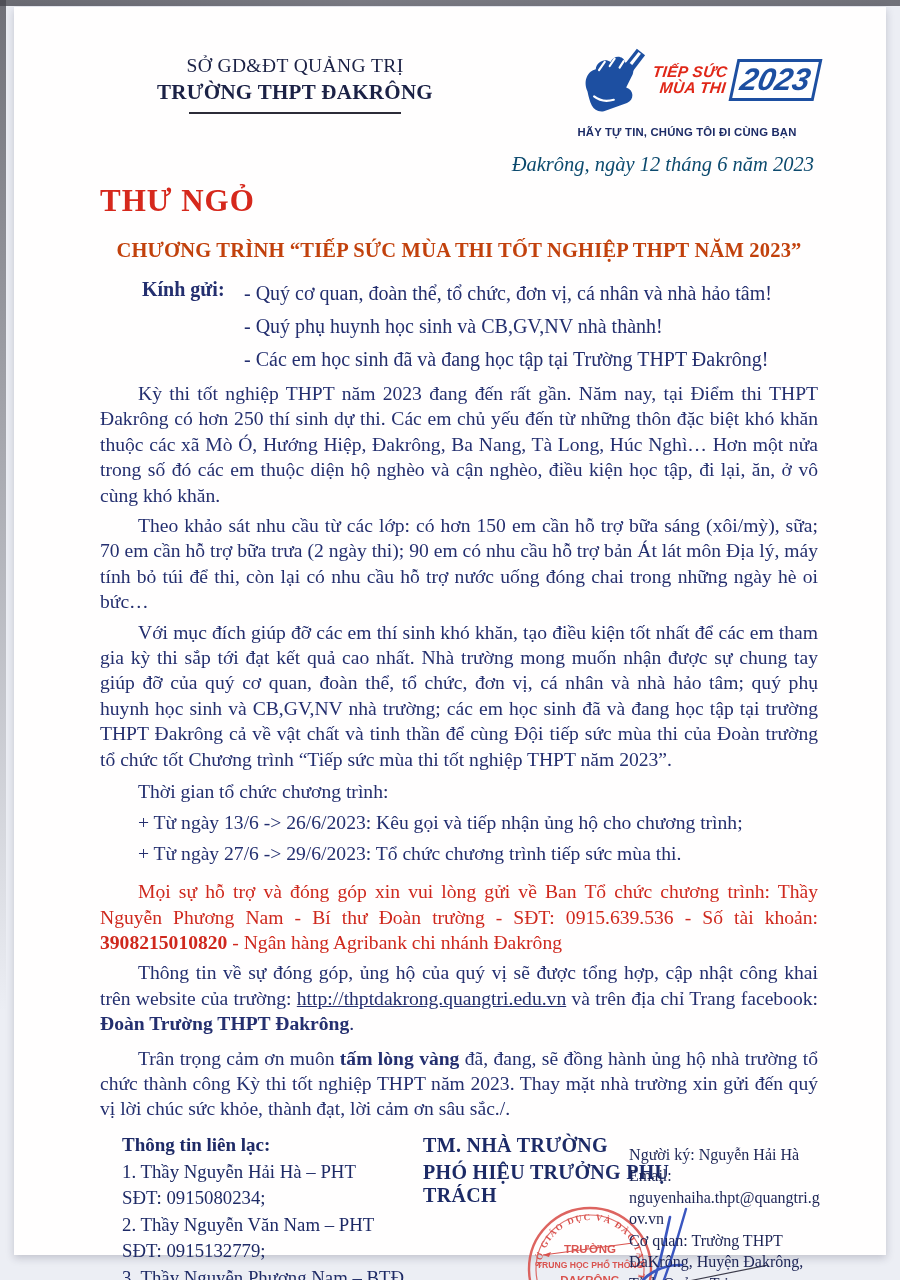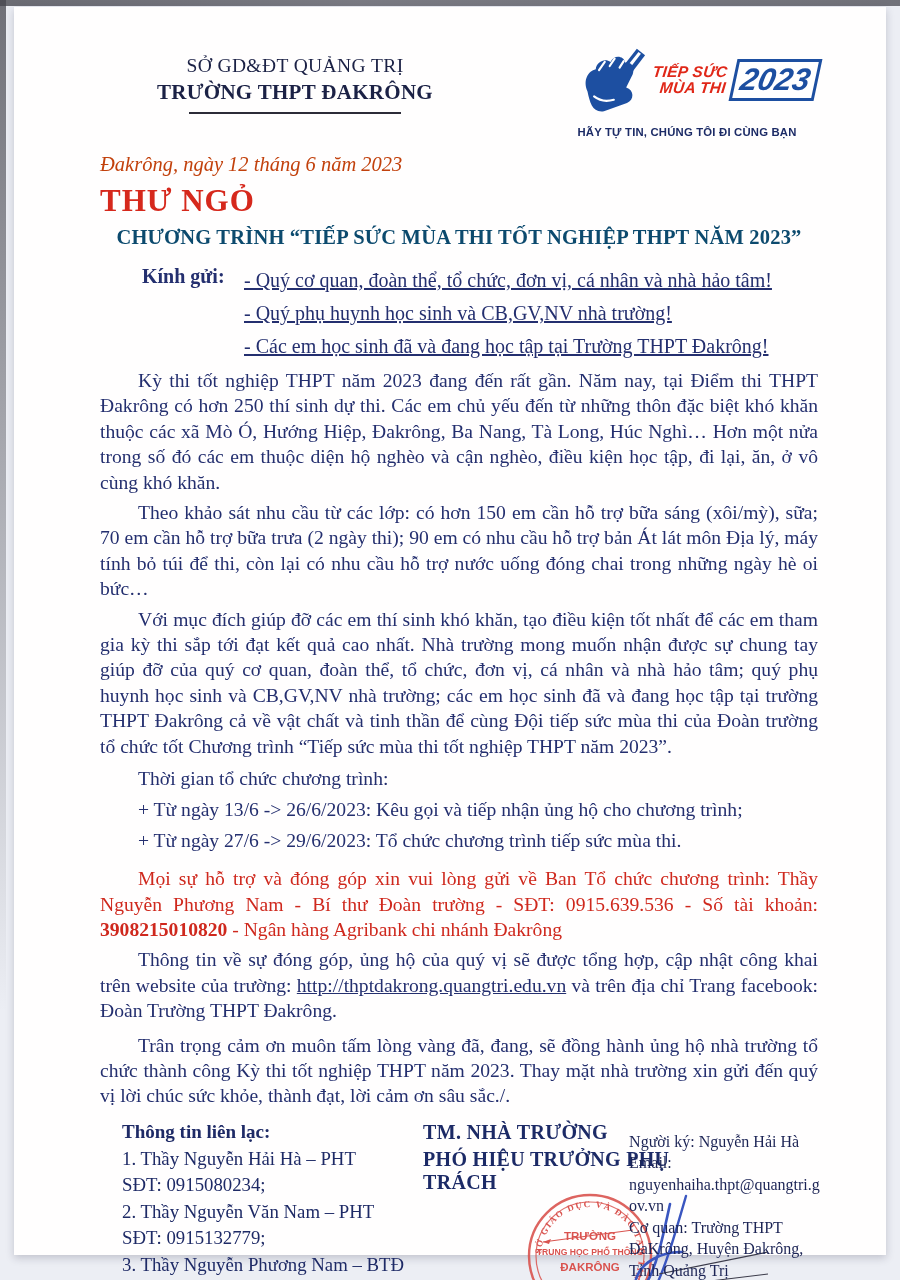--- a/index.html
+++ b/index.html
@@ -23,38 +23,38 @@
   .logo-row { display:flex; align-items:center; justify-content:flex-end; gap:2px; }
   .logo-words { text-align:right; font-family:"Liberation Sans",sans-serif;
     font-weight:bold; font-style:italic; color:#e02718; font-size:15.5px;
     line-height:16px; letter-spacing:.3px; transform:skewX(-6deg); white-space:nowrap; }
   .logo-year { font-family:"Liberation Sans",sans-serif; font-weight:bold; font-style:italic;
     color:#1d4fa1; font-size:31px; border:3px solid #1d4fa1; padding:0 5px;
     transform:skewX(-12deg); margin-left:4px; line-height:36px; background:#fff; }
   .tagline { margin-top:7px; font-family:"Liberation Sans",sans-serif; font-weight:bold;
     font-size:11.3px; color:#1c2b66; letter-spacing:.2px; white-space:nowrap; }
 
-  .dateline { font-style:italic; font-size:20.5px; color:#c2410c;
+  .dateline { text-align:right; font-style:italic; font-size:20.5px; color:#0c4a6e;
     margin-top:15px; padding-right:4px; }
   .title { color:#d6281c; font-weight:bold; font-size:31px;
     letter-spacing:1px; margin-top:7px; }
-  .subtitle { text-align:center; color:#0c4a6e; font-weight:bold; font-size:20.5px;
-    margin-top:7px; letter-spacing:.2px; }
+  .subtitle { text-align:center; color:#c2410c; font-weight:bold; font-size:20.5px;
+    margin-top:20px; letter-spacing:.2px; }
 
   .greet { display:flex; margin-top:15px; padding-left:42px; font-size:20px; }
   .greet-label { font-weight:bold; width:102px; flex:none; padding-top:1px; }
-  .greet-items div { line-height:33px;text-decoration:underline; }
+  .greet-items div { line-height:33px; }
 
   p.body { font-size:19.6px; line-height:25.4px; text-align:justify;
     text-indent:38px; margin-top:5px; color:#242f6f; }
   p.sched { font-size:19.6px; text-indent:38px; margin-top:9px; color:#242f6f; }
   p.red { color:#cf281d; }
   .acct { font-weight:bold; }
   .weblink { text-decoration:underline; color:#242f6f; }
-  .bold { font-weight:normal;margin-top:12px; }
+  .bold { font-weight:bold;margin-top:12px; }
 
   
   .footer { display:flex; margin-top:12px; }
   .f-left { width:45%; padding-left:22px; font-size:18.8px; color:#1e2a66; }
   .f-left .c-head { font-weight:bold; font-size:19px; margin-bottom:3px;font-family:Liberation Serif, serif; }
   .f-left .c-line { line-height:26.5px; }
   .f-right { width:55%; position:relative; }
   .sig-heads { width:calc(100% - 78px); text-align:left; font-weight:bold;
     color:#1c2a66; font-size:20px; letter-spacing:.3px; }
   .sig-heads .role { margin-top:4px; }
@@ -96,21 +96,21 @@
   </div>
 
   <div class="dateline">Đakrông, ngày 12 tháng 6 năm 2023</div>
   <div class="title">THƯ NGỎ</div>
   <div class="subtitle">CHƯƠNG TRÌNH “TIẾP SỨC MÙA THI TỐT NGHIỆP THPT NĂM 2023”</div>
 
   <div class="greet">
     <div class="greet-label">Kính gửi:</div>
     <div class="greet-items">
       <div>- Quý cơ quan, đoàn thể, tổ chức, đơn vị, cá nhân và nhà hảo tâm!</div>
-      <div>- Quý phụ huynh học sinh và CB,GV,NV nhà trường!</div>
+      <div>- Quý phụ huynh học sinh và CB,GV,NV nhà thành!</div>
       <div>- Các em học sinh đã và đang học tập tại Trường THPT Đakrông!</div>
     </div>
   </div>
 
   <p class="body">Kỳ thi tốt nghiệp THPT năm 2023 đang đến rất gần. Năm nay, tại Điểm thi THPT Đakrông có hơn 250 thí sinh dự thi. Các em chủ yếu đến từ những thôn đặc biệt khó khăn thuộc các xã Mò Ó, Hướng Hiệp, Đakrông, Ba Nang, Tà Long, Húc Nghì… Hơn một nửa trong số đó các em thuộc diện hộ nghèo và cận nghèo, điều kiện học tập, đi lại, ăn, ở vô cùng khó khăn.</p>
   <p class="body">Theo khảo sát nhu cầu từ các lớp: có hơn 150 em cần hỗ trợ bữa sáng (xôi/mỳ), sữa; 70 em cần hỗ trợ bữa trưa (2 ngày thi); 90 em có nhu cầu hỗ trợ bản Át lát môn Địa lý, máy tính bỏ túi để thi, còn lại có nhu cầu hỗ trợ nước uống đóng chai trong những ngày hè oi bức…</p>
   <p class="body">Với mục đích giúp đỡ các em thí sinh khó khăn, tạo điều kiện tốt nhất để các em tham gia kỳ thi sắp tới đạt kết quả cao nhất. Nhà trường mong muốn nhận được sự chung tay giúp đỡ của quý cơ quan, đoàn thể, tổ chức, đơn vị, cá nhân và nhà hảo tâm; quý phụ huynh học sinh và CB,GV,NV nhà trường; các em học sinh đã và đang học tập tại trường THPT Đakrông cả về vật chất và tinh thần để cùng Đội tiếp sức mùa thi của Đoàn trường tổ chức tốt Chương trình “Tiếp sức mùa thi tốt nghiệp THPT năm 2023”.</p>
 
   <p class="sched">Thời gian tổ chức chương trình:</p>
   <p class="sched">+ Từ ngày 13/6 -&gt; 26/6/2023: Kêu gọi và tiếp nhận ủng hộ cho chương trình;</p>

